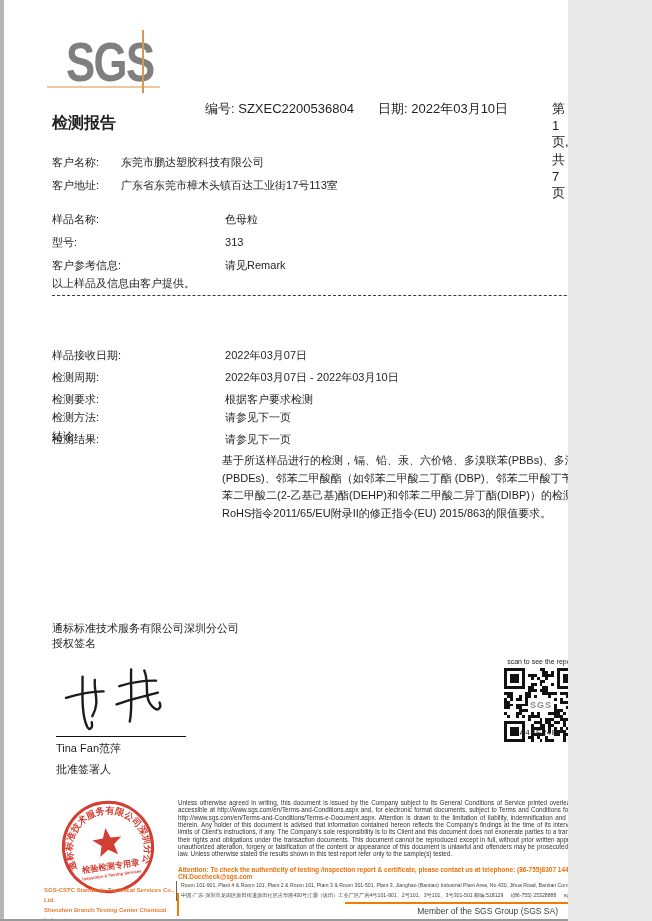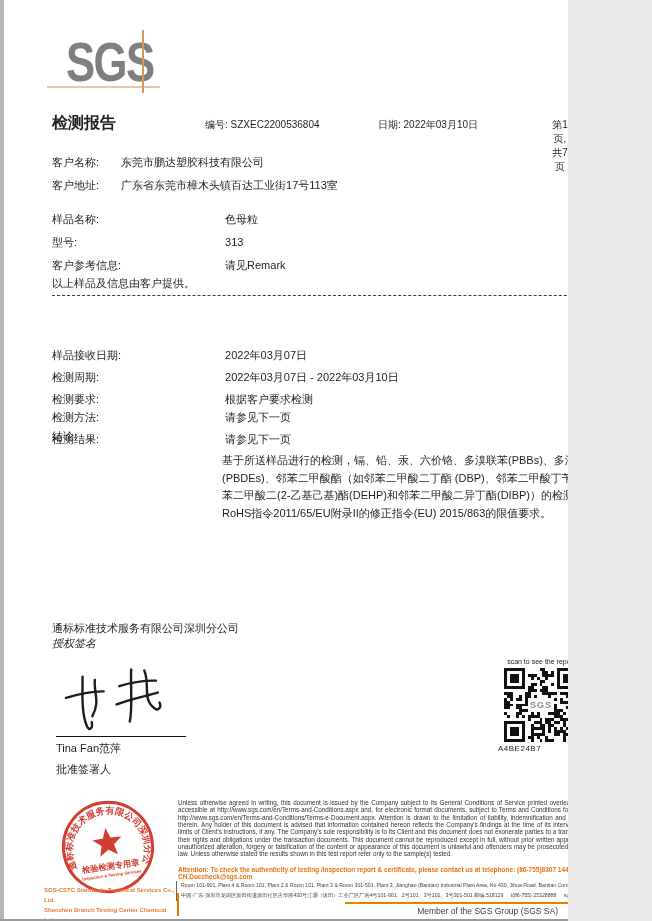--- a/index.html
+++ b/index.html
@@ -9,46 +9,46 @@
   .bottom-edge{position:absolute;left:0;bottom:0;width:100%;height:2px;background:#9a9a9a;}
 
   
   .logo{position:absolute;left:66px;top:34px;font-size:56px;font-weight:bold;color:#7f7f7f;
         letter-spacing:-2px;transform:scale(.78,1);transform-origin:left top;line-height:1;}
   .logo-hline{position:absolute;left:47px;top:86px;width:113px;height:2px;background:#eac9a2;}
   .logo-vline{position:absolute;left:142px;top:30px;width:2px;height:63px;background:#d29a55;}
 
   
   .doc-title{position:absolute;left:52px;top:113px;font-size:16px;font-weight:bold;}
-  .hdr{position:absolute;top:118px;font-size:10px;text-align:center;}
+  .hdr{position:absolute;top:100px;font-size:13px;}
 
   
   .row{position:absolute;left:52px;font-size:11px;white-space:nowrap;}
   .lab-narrow{display:inline-block;width:66px;}
   .lab-wide{display:inline-block;width:170px;}
   .dashline{position:absolute;left:52px;top:295px;width:575px;border-top:1px dashed #3a3a3a;}
 
   .conclusion-label{position:absolute;left:52px;top:429px;font-size:11px;}
   .conclusion-text{position:absolute;left:222px;top:452px;width:422px;font-size:11px;line-height:17.6px;}
 
   
   .sig-company{position:absolute;left:52px;top:621px;font-size:11px;}
-  .sig-auth{position:absolute;left:52px;top:636px;font-size:11px;font-style:italic;}
+  .sig-auth{position:absolute;left:52px;top:636px;font-size:11px;}
   .sig-svg{position:absolute;left:58px;top:660px;}
   .sig-line{position:absolute;left:56px;top:736px;width:130px;border-top:1.6px solid #111;}
   .sig-name{position:absolute;left:56px;top:741px;font-size:11px;}
   .sig-title{position:absolute;left:56px;top:762px;font-size:11px;}
 
   
   .qr-caption{position:absolute;left:498px;top:658px;width:86px;text-align:center;font-size:7px;color:#222;}
   .qr-box{position:absolute;left:504px;top:668px;width:74px;height:74px;}
   .qr-box svg{width:74px;height:74px;fill:#111;shape-rendering:crispEdges;}
   .qr-center{position:absolute;left:0;top:0;width:74px;height:74px;display:flex;align-items:center;justify-content:center;}
   .qr-center span{background:#fff;color:#8a8a8a;font-weight:bold;font-size:9px;padding:0 2px;letter-spacing:1px;}
-  .qr-code-text{position:absolute;left:498px;top:744px;width:86px;text-align:left;font-size:8px;color:#222;letter-spacing:.5px;}
+  .qr-code-text{position:absolute;left:498px;top:728px;width:86px;text-align:center;font-size:8px;color:#222;letter-spacing:.5px;}
 
   
   .stamp{position:absolute;left:60px;top:799px;width:96px;height:96px;opacity:.92;transform:rotate(-8deg);}
 
   
   .f-company{position:absolute;left:44px;top:885px;width:132px;font-size:6px;line-height:10px;color:#e87a30;font-weight:bold;}
   .disclaimer{position:absolute;left:178px;top:799px;width:464px;font-size:6.3px;line-height:7.35px;
               color:#333;text-align:justify;}
   .attention{position:absolute;left:178px;top:866px;width:464px;font-size:6.5px;line-height:7.4px;
              color:#e8720c;font-weight:bold;}

